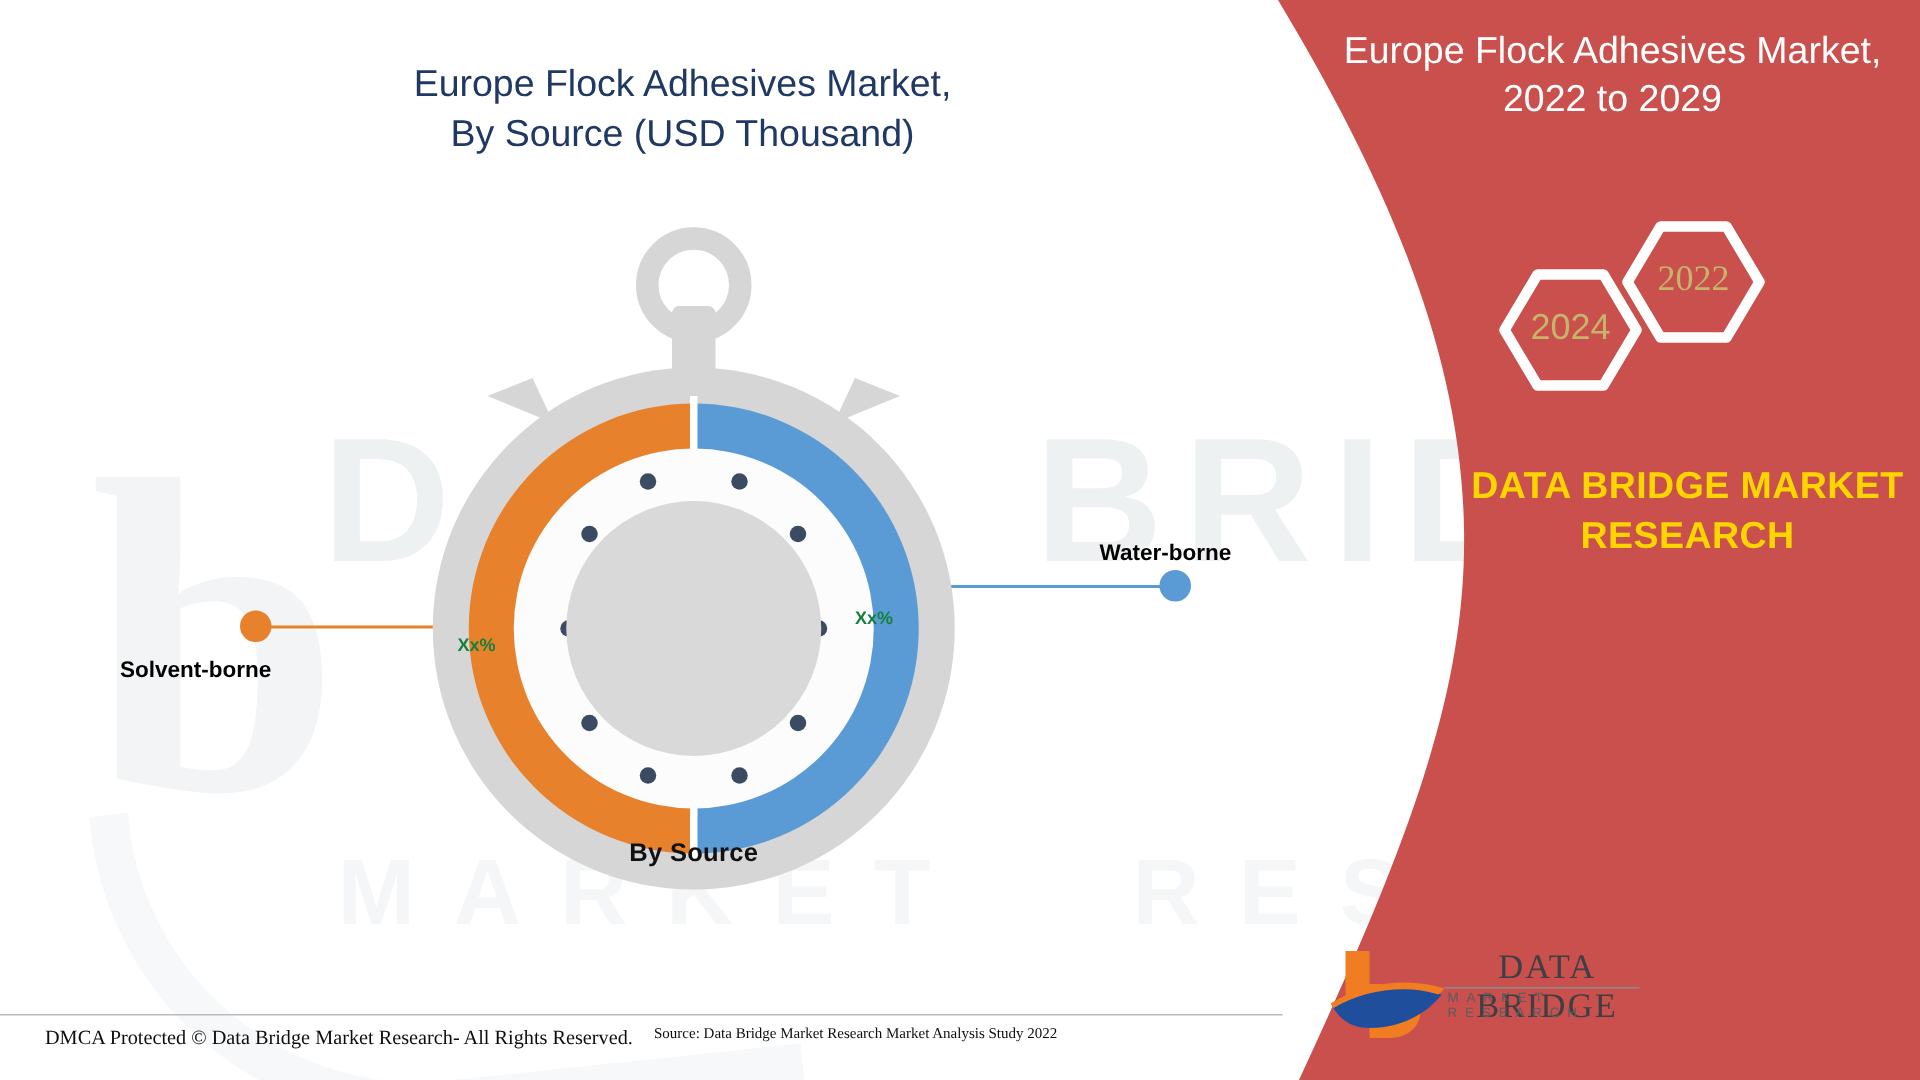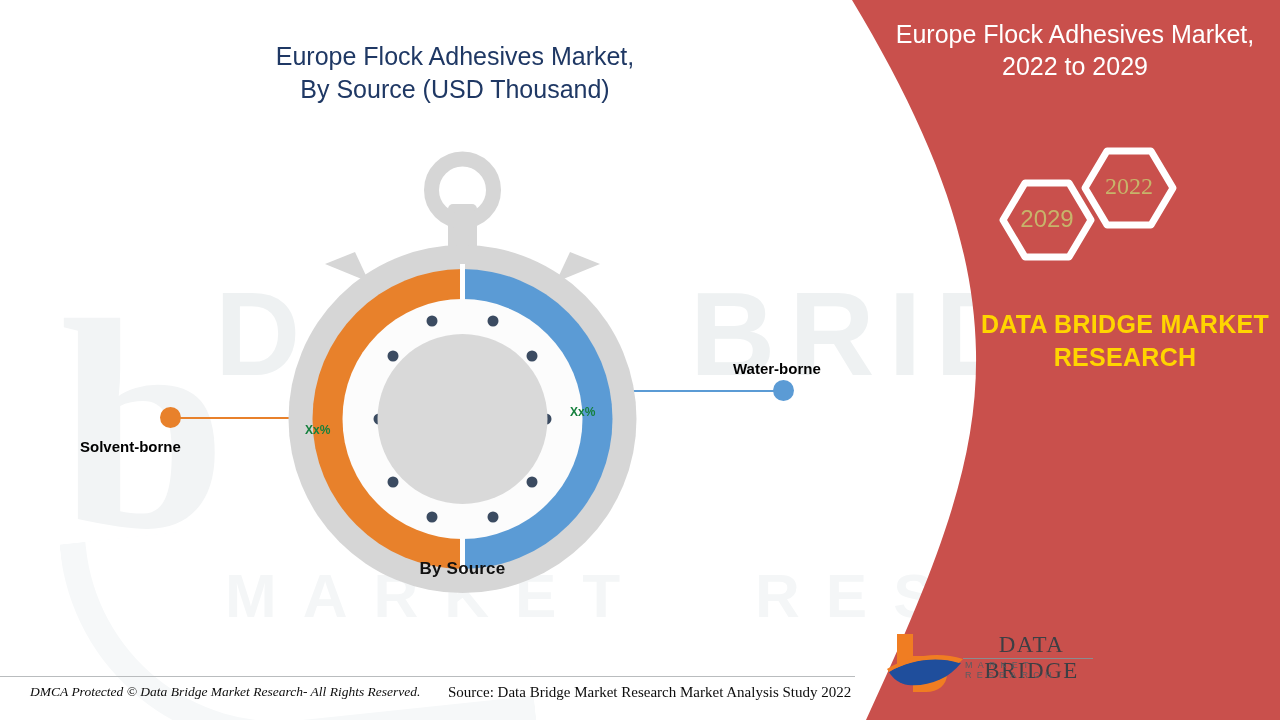--- a/index.html
+++ b/index.html
@@ -63,22 +63,22 @@
 
   
   .conn-line{position:absolute;height:2px;}
   .dot{position:absolute;border-radius:50%;}
   .leg-label{position:absolute;font-size:15px;font-weight:700;}
 
   
   .footer-rule{position:absolute;left:0;top:676px;width:855px;height:1px;background:#b9bcbe;}
   .footer-txt{position:absolute;top:684px;font-family:"Liberation Serif",serif;
     font-size:13.5px;color:#0d0d0d;white-space:nowrap;}
-  .f-left{left:30px;font-style:italic;}
-  .f-mid{left:436px;font-size:15px;margin-left:12px;}
+  .f-left{left:30px;}
+  .f-mid{left:436px;font-size:10px;}
 </style>
 </head>
 <body>
 
 <div id="stage">
 
   <div>
     <div class="wm wm-b">b</div>
     <div class="wm wm-data">DATA</div>
     <div class="wm wm-bridge">BRIDGE</div>
@@ -91,21 +91,21 @@
     <path id="redShape" d="M 852 0 L 1280 0 L 1280 720 L 866 720 C 940 560 978 460 976 352 C 974 240 930 130 852 0 Z" fill="#C9504C"></path>
   </svg>
 
   <div class="rp-title">Europe Flock Adhesives Market,<br>2022 to 2029</div>
 
   <div class="hexwrap">
     <svg class="hex" viewBox="0 0 200 150">
       <polygon points="18,85 40,48 84,48 106,85 84,122 40,122" fill="none" stroke="#ffffff" stroke-width="7" stroke-linejoin="round"></polygon>
       <polygon points="100,53 122,16 166,16 188,53 166,90 122,90" fill="none" stroke="#ffffff" stroke-width="7" stroke-linejoin="round"></polygon>
     </svg>
-    <div style="position:absolute;left:18px;top:70px;width:88px;text-align:center;font-size:24px;color:#C7B46A;">2029</div>
+    <div style="position:absolute;left:18px;top:70px;width:88px;text-align:center;font-size:24px;color:#C7B46A;">2024</div>
     <div style="position:absolute;left:100px;top:38px;width:88px;text-align:center;font-size:24px;color:#C7B46A;font-family:Liberation Serif, serif;">2022</div>
   </div>
 
   <div class="rp-brand">DATA BRIDGE MARKET<br>RESEARCH</div>
 
   <div id="logo">
     <svg viewBox="0 0 215 66" style="position:absolute;left:0;top:0;width:215px;height:66px;">
       <path d="M12 6 h16 v22 h14 c12 0 20 8 20 18 c0 11 -9 18 -21 18 h-13 v-12 h11 c5 0 8 -2 8 -6 c0 -4 -3 -6 -8 -6 h-27 z" fill="#F07D22"></path>
       <path d="M4 44 c20 -13 48 -17 72 -9 c-12 16 -34 24 -53 22 c-8 -1 -15 -6 -19 -13 z" fill="#1F4E9C"></path>
       <path d="M2 41 c22 -14 52 -18 76 -10 l-4 4 c-22 -7 -50 -3 -70 9 z" fill="#F07D22"></path>

